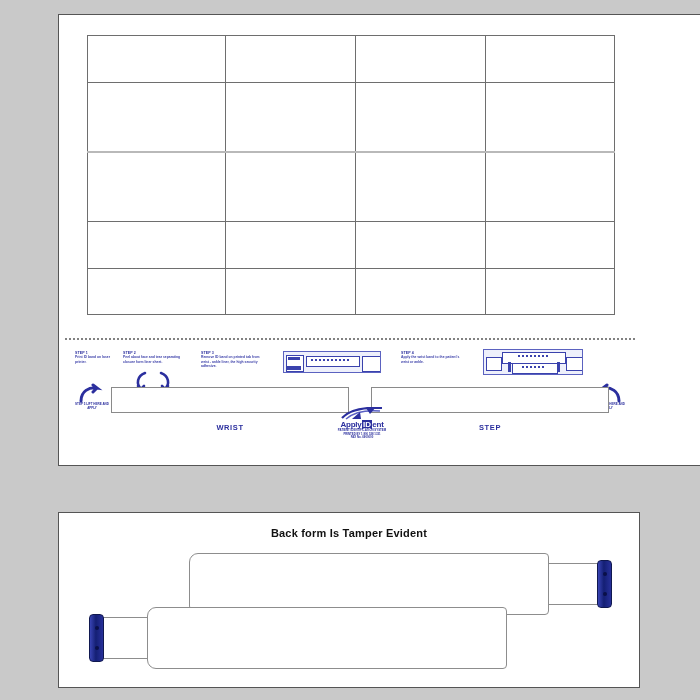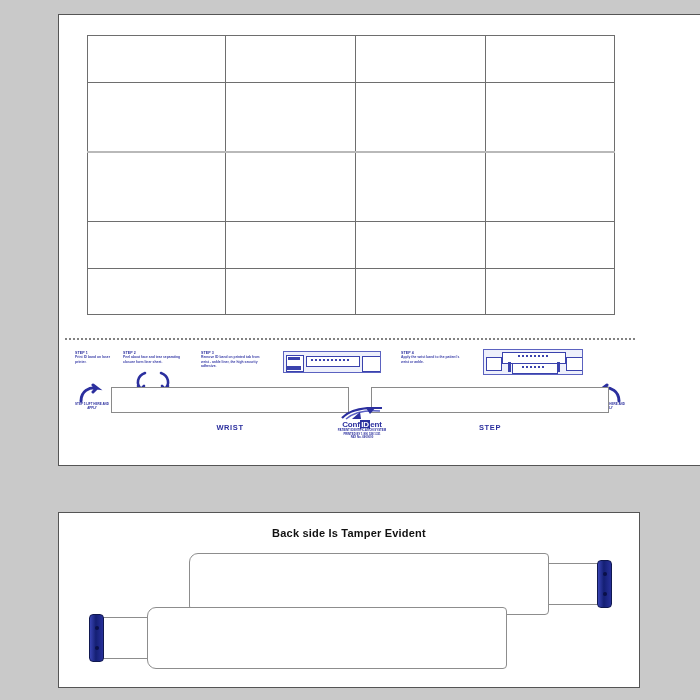--- a/index.html
+++ b/index.html
@@ -351,32 +351,32 @@
 
     <div class="logo">
       <span class="swoosh">
         <svg width="44" height="13" viewBox="0 0 44 13">
           <path d="M2 11 C10 2 24 0 42 1" stroke="#2b2f9e" stroke-width="2.2" fill="none"></path>
           <path d="M6 12 C14 5 26 3 40 4" stroke="#5a60c4" stroke-width="1.4" fill="none"></path>
           <path d="M26 1 L36 0 L30 7 Z" fill="#2b2f9e"></path>
           <path d="M12 12 L20 5 L21 12 Z" fill="#2b2f9e"></path>
         </svg>
       </span>
-      <span class="brand"><span>Conf</span><span class="boxed">ID</span><span>ent</span></span>
+      <span class="brand"><span>Apply</span><span class="boxed">ID</span><span>ent</span></span>
       <span class="tagline">PATIENT IDENTIFICATION SYSTEM</span>
       <span class="addr">PRINTED BY   1 800 538 1331</span>
       <span class="addr">FAX No. 6900000</span>
     </div>
 
   </div>
 </div>
 
 <div class="card" id="card-bottom">
 
-  <div class="backtitle">Back side Is Tamper Evident</div>
+  <div class="backtitle">Back form Is Tamper Evident</div>
 
   <div class="band-area">
 
     <div class="stem" id="stem-right"></div>
     <div class="stem" id="stem-left"></div>
 
     <div class="band" id="band-upper"></div>
     <div class="band" id="band-lower"></div>
 
     <div class="tab" id="tab-right">

